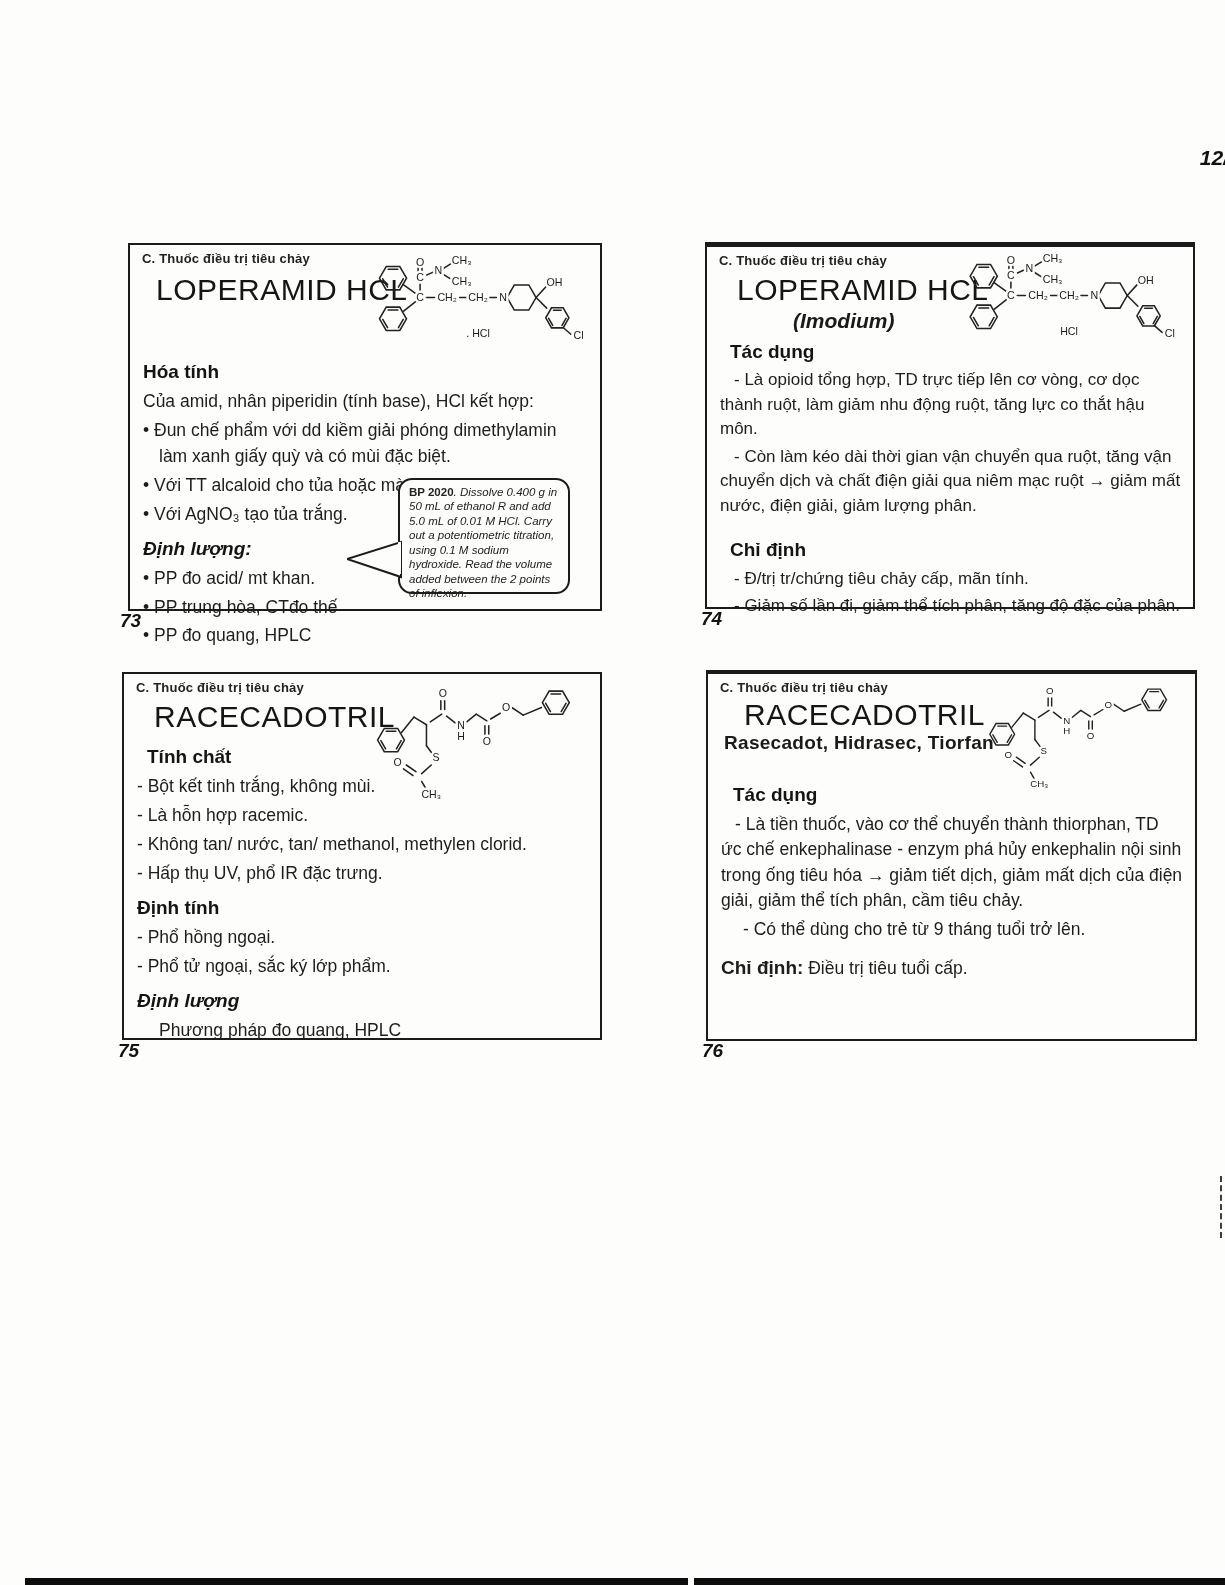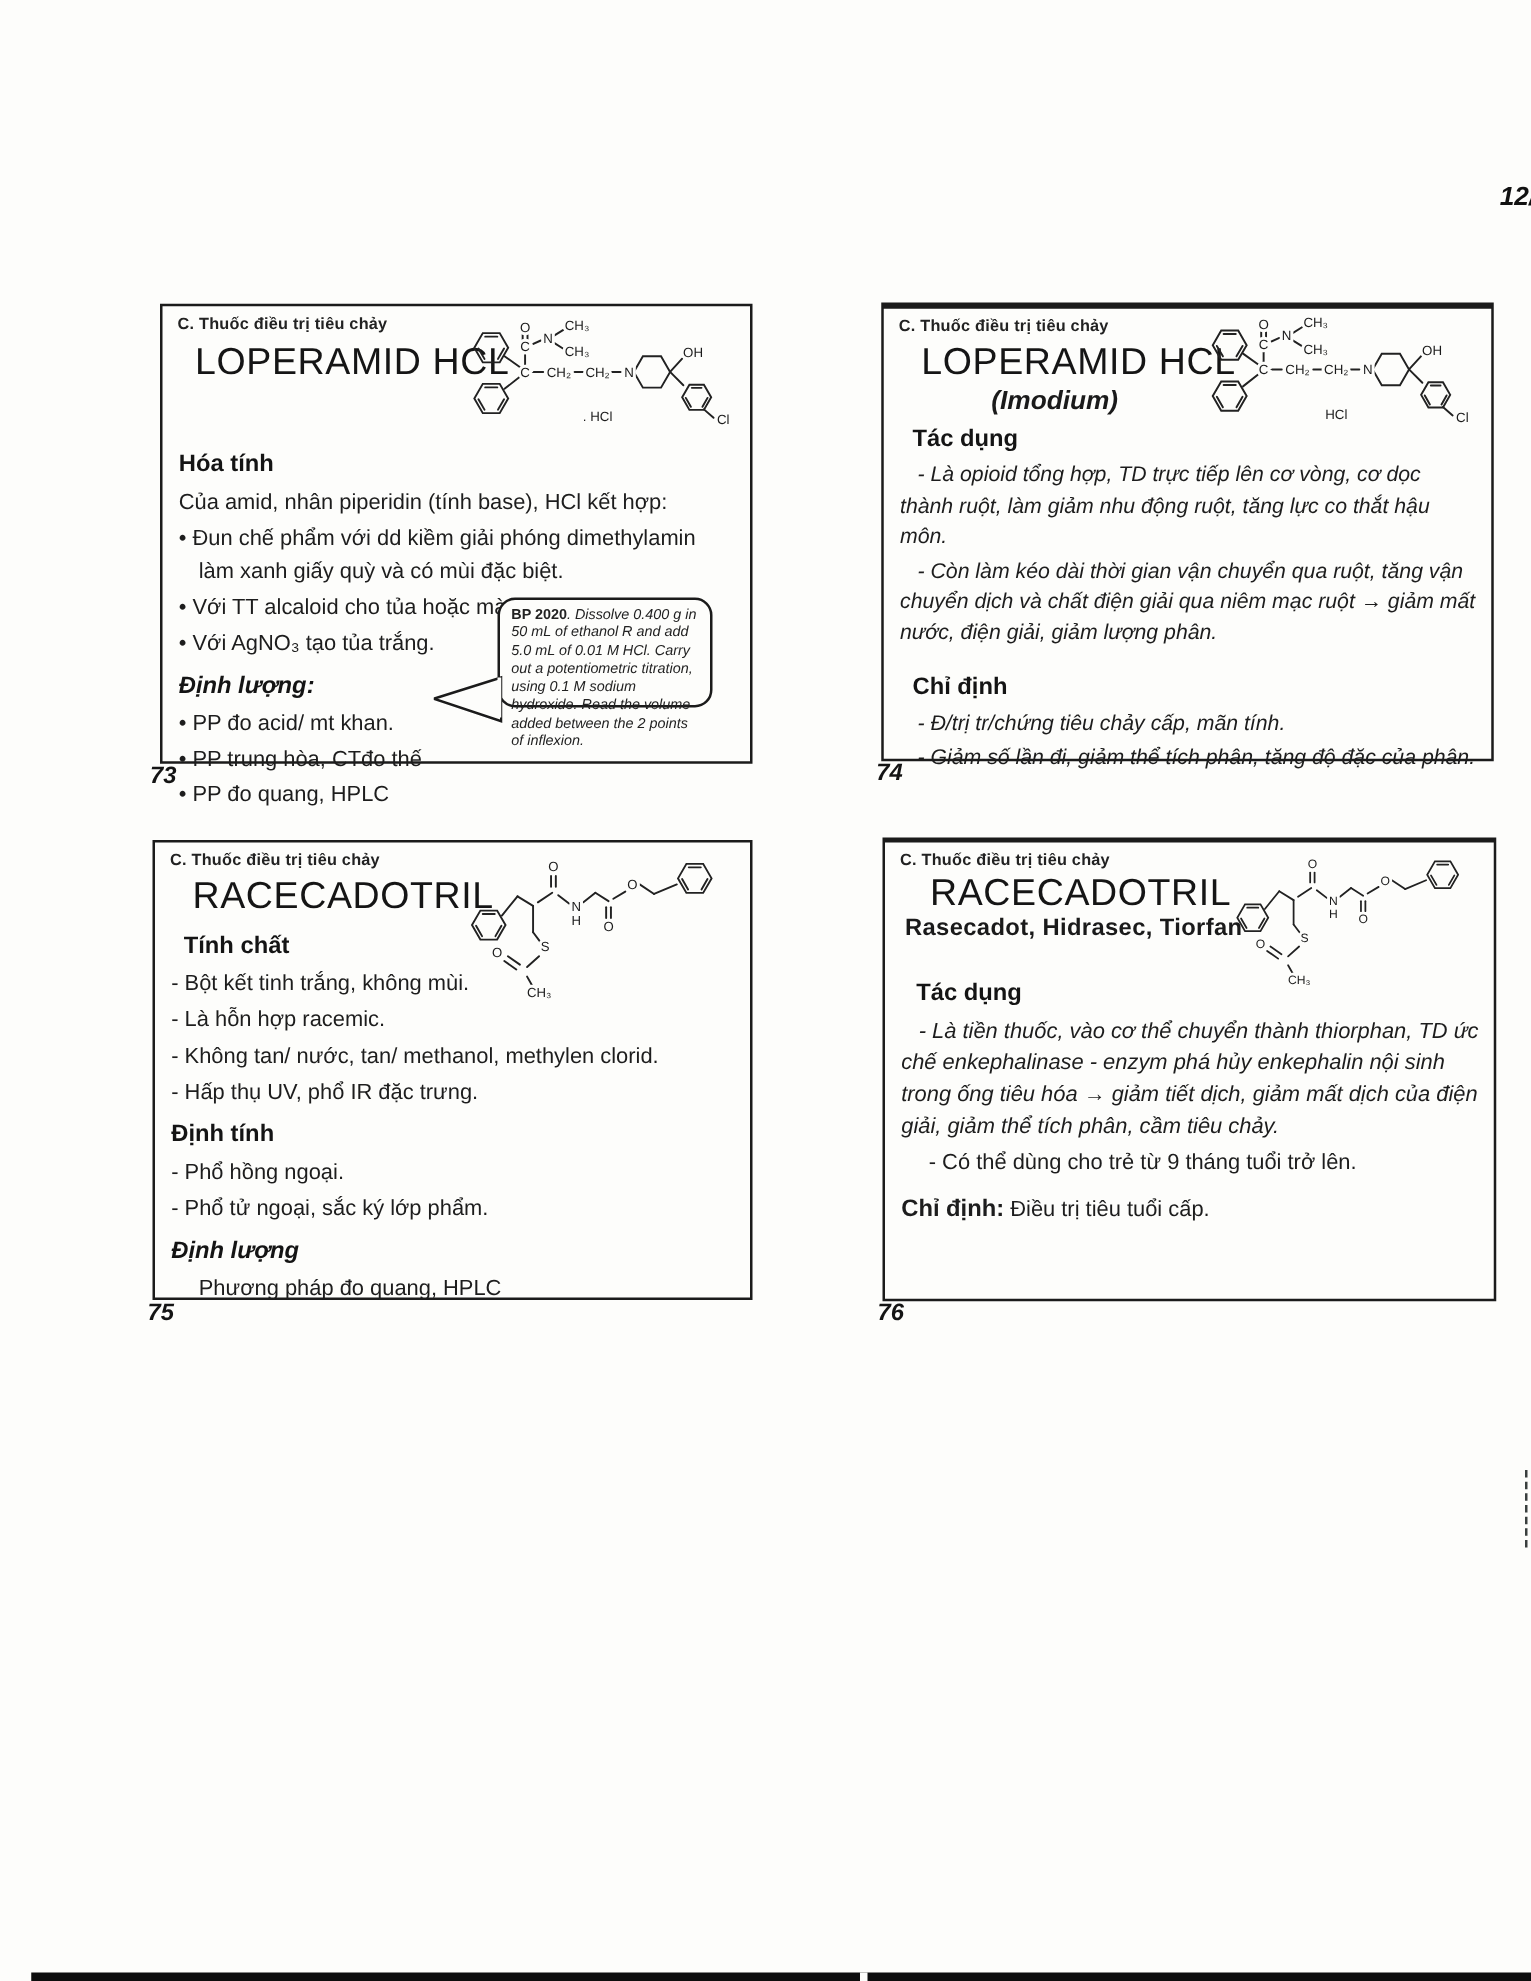--- a/index.html
+++ b/index.html
@@ -38,25 +38,25 @@
   .body{position:absolute;left:13px;right:12px;font-size:17.5px;line-height:1.48;color:#1d1d1d;}
   #slide-73 .body{top:106px;}
   #slide-74 .body{top:84px;font-size:17px;line-height:1.44;}
   #slide-75 .body{top:62px;}
   #slide-76 .body{top:100px;font-size:17.5px;line-height:1.46;}
   .h{font-weight:bold;font-size:19px;margin:7px 0 3px;color:#141414;}
   .h.hi{font-style:italic;}
   .p{margin:3px 0;}
   .hang{padding-left:16px;text-indent:-16px;}
   .ind{text-indent:22px;}
-  .ind2{text-indent:14px;font-style:italic;}
+  .ind2{text-indent:14px;}
   .lead-bold{font-weight:bold;font-size:19px;}
 
   .callout{
-    position:absolute;left:268px;top:233px;width:172px;height:88px;
+    position:absolute;left:268px;top:233px;width:172px;height:116px;
     border:2px solid #1b1b1b;border-radius:14px;background:#fdfdfb;
     font-size:11.5px;line-height:1.26;padding:5px 7px 4px 9px;box-sizing:border-box;
     color:#222;
   }
   .callout .lead{font-weight:bold;}
   .callout .rest{font-style:italic;}
   .tail{position:absolute;left:-53px;top:60px;}
   .tail polygon{fill:#fdfdfb;stroke:#1b1b1b;stroke-width:2;}
   .tail-mask{position:absolute;left:-2px;top:62px;width:3px;height:32px;background:#fdfdfb;}
 

